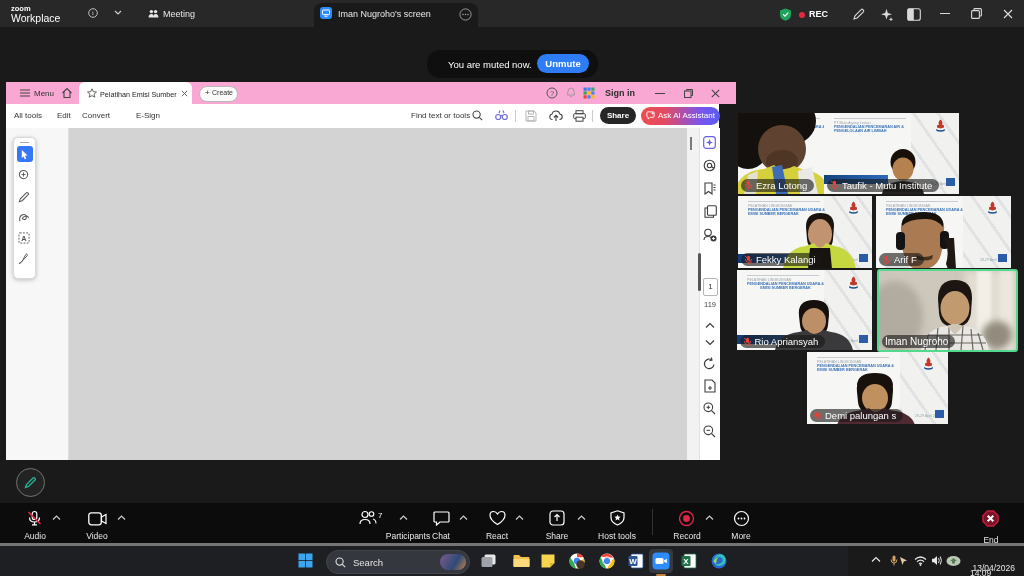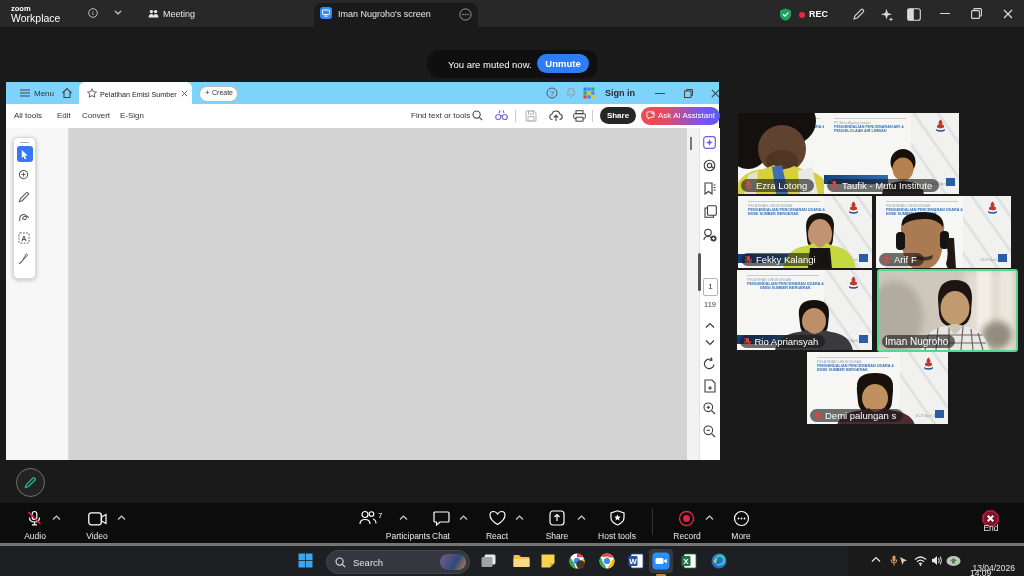--- a/index.html
+++ b/index.html
@@ -4,21 +4,21 @@
 <style>
   html,body{margin:0;padding:0;}
   body{width:1024px;height:576px;overflow:hidden;background:#1a1a1a;font-family:"Liberation Sans",sans-serif;}
   .abs{position:absolute;}
   #root{position:relative;width:1024px;height:576px;}
   
   #topbar{left:0;top:0;width:1024px;height:27px;background:#282829;}
   .ztab{top:3px;height:24px;background:#1a1a1b;border-radius:8px 8px 0 0;}
   
   #acro{left:6px;top:82px;width:713px;height:378px;background:#fff;}
-  #acro-title{left:0;top:0;width:713px;height:22px;background:#7dd3fc;}
+  #acro-title{left:0;top:0;width:713px;height:22px;background:#f9a8d4;padding-left:17px;}
   #acro-toolbar{left:0;top:22px;width:713px;height:24px;background:#fff;border-bottom:1px solid #dcdcdc;}
   #acro-doc{left:0;top:46px;width:713px;height:332px;background:#d3d3d3;}
   .pill{border-radius:99px;display:flex;align-items:center;justify-content:center;}
   
   .tile{overflow:hidden;background:#f6f6f5;}
   .nlabel{position:absolute;left:3px;bottom:2px;height:13px;background:rgba(25,25,25,.62);border-radius:7px;color:#fff;font-size:9.5px;display:flex;align-items:center;padding:0 7px 0 3px;white-space:nowrap;}
   .slide-t1{position:absolute;left:10px;top:7px;font-size:7.2px;color:#98a3ad;white-space:nowrap;transform:scale(0.5);transform-origin:left top;}
   .slide-t2{position:absolute;left:10px;top:11px;font-size:7.6px;font-weight:bold;color:#3b74b8;line-height:9.4px;white-space:nowrap;transform:scale(0.5);transform-origin:left top;}
   .chev{position:absolute;right:0;top:0;width:48px;height:100%;background:
     repeating-linear-gradient(55deg,rgba(219,221,224,0) 0 7px,rgba(215,218,221,.65) 7px 10px,rgba(236,237,238,0) 10px 20px),#f1f1f0;}
@@ -144,21 +144,21 @@
           <path d="M2.5 2 V0.5 H8.5 V6.5 H7" fill="none" stroke="#444" stroke-width="1"></path>
         </svg>
       <svg class="abs" style="left:705px;top:6.5px" width="9" height="9" viewBox="0 0 9 9">
           <path d="M0.8 0.8 L8.2 8.2 M8.2 0.8 L0.8 8.2" stroke="#444" stroke-width="1.1"></path>
         </svg>
     </div>
     <div class="abs" id="acro-toolbar">
       <div class="abs" style="left:8px;top:7px;font-size:8px;color:#333;">All tools</div>
       <div class="abs" style="left:51px;top:7px;font-size:8px;color:#333;">Edit</div>
       <div class="abs" style="left:76px;top:7px;font-size:8px;color:#333;">Convert</div>
-      <div class="abs" style="left:114px;top:7px;font-size:8px;color:#333;">E-Sign</div>
+      <div class="abs" style="left:130px;top:7px;font-size:8px;color:#333;">E-Sign</div>
       <div class="abs" style="left:405px;top:7px;font-size:8px;color:#333;">Find text or tools</div>
       <svg class="abs" style="left:466px;top:6px" width="11" height="11" viewBox="0 0 11 11">
           <circle cx="4.6" cy="4.6" r="3.6" fill="none" stroke="#444" stroke-width="1.1"></circle>
           <path d="M7.3 7.3 L10.2 10.2" stroke="#444" stroke-width="1.1"></path>
         </svg>
       <svg class="abs" style="left:489px;top:5px" width="13" height="12" viewBox="0 0 13 12">
           <circle cx="3.2" cy="8" r="2.5" fill="none" stroke="#6f6cd9" stroke-width="1.2"></circle>
           <circle cx="9.8" cy="8" r="2.5" fill="none" stroke="#6f6cd9" stroke-width="1.2"></circle>
           <path d="M5.7 7 Q6.5 5.8 7.3 7 M4 4 L5 1.5 M9 4 L8 1.5" stroke="#6f6cd9" stroke-width="1.2" fill="none"></path>
         </svg>
@@ -545,21 +545,21 @@
       <circle cx="5.5" cy="8.5" r="0.9" fill="#fff"></circle>
         <circle cx="8.5" cy="8.5" r="0.9" fill="#fff"></circle>
         <circle cx="11.5" cy="8.5" r="0.9" fill="#fff"></circle>
     </svg>
     <div class="zlbl" style="left:741px;top:28px;">More</div>
 
     <svg class="abs" style="left:982px;top:7px" width="17" height="17" viewBox="0 0 17 17">
       <path d="M5.5 1 H11.5 L16 5.5 V11.5 L11.5 16 H5.5 L1 11.5 V5.5 Z" fill="#7a1428" stroke="#c41d3e" stroke-width="1.5"></path>
       <path d="M5.7 5.7 L11.3 11.3 M11.3 5.7 L5.7 11.3" stroke="#fff" stroke-width="2"></path>
     </svg>
-    <div class="zlbl" style="left:991px;top:20px;">End</div>
+    <div class="zlbl" style="left:991px;top:32px;">End</div>
   </div>
 
   <div class="abs" style="left:0;top:543px;width:1024px;height:2.5px;background:#757575;"></div>
 
   <div class="abs" id="tbar">
 
     <svg class="abs" style="left:298px;top:7px" width="15" height="15" viewBox="0 0 15 15">
         <rect x="0.5" y="0.5" width="6.6" height="6.6" fill="#3ca5f0"></rect>
         <rect x="7.9" y="0.5" width="6.6" height="6.6" fill="#3ca5f0"></rect>
         <rect x="0.5" y="7.9" width="6.6" height="6.6" fill="#3ca5f0"></rect>

